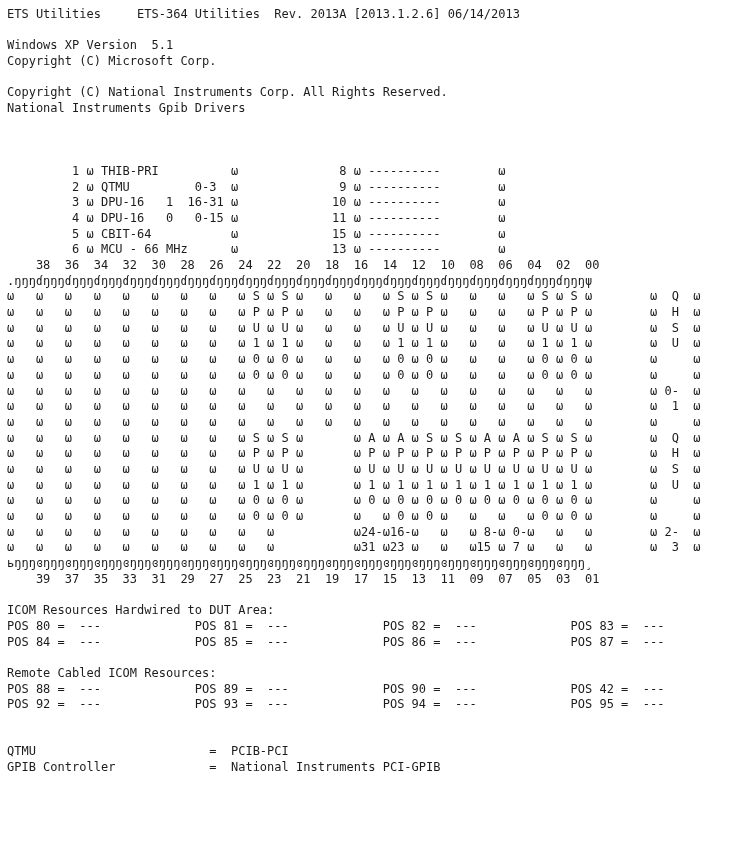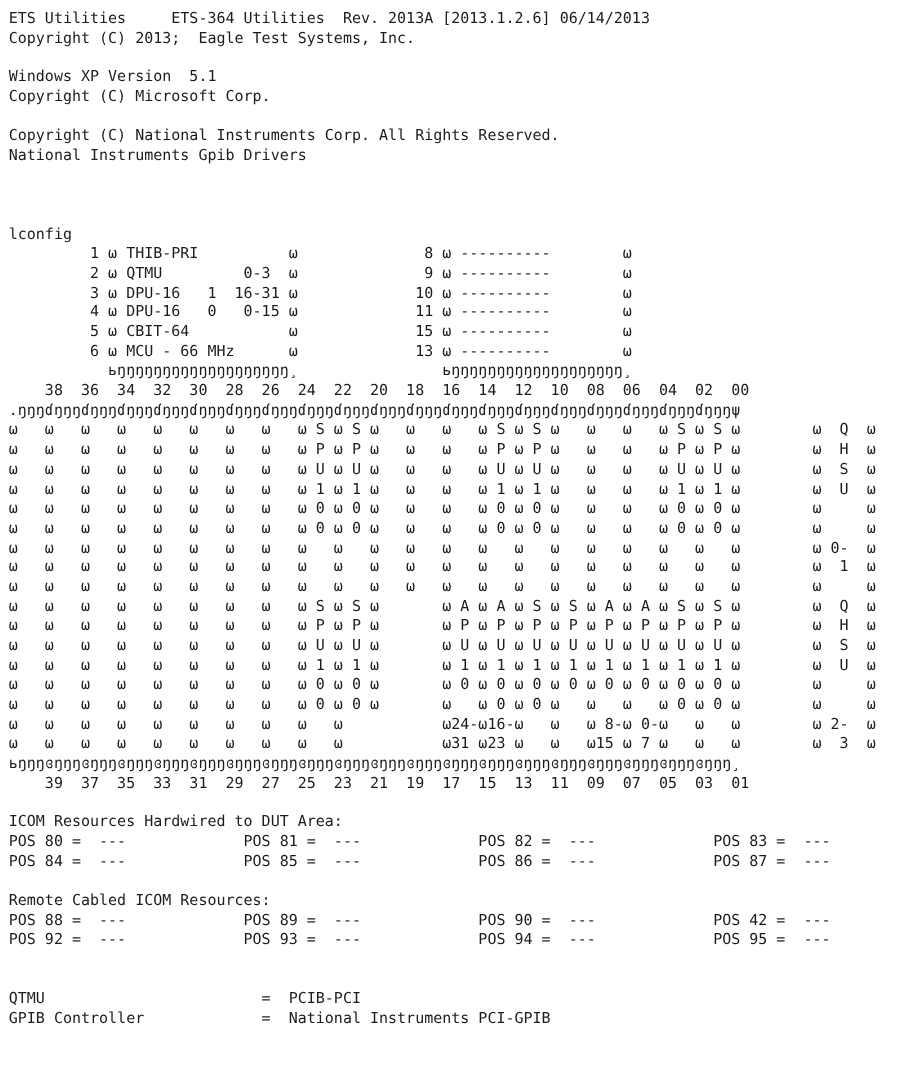--- a/index.html
+++ b/index.html
@@ -17,38 +17,35 @@
     height:15.7px;
     white-space:pre;
     color:#1c1c1c;
   }
 </style>
 </head>
 <body>
 
 <div class="screen">
   <div class="ln">ETS Utilities     ETS-364 Utilities  Rev. 2013A [2013.1.2.6] 06/14/2013</div>
-  <div class="ln">Copyright (C) 2013;  Eagle Test Systems, Inc.</div>
   <div class="ln"></div>
   <div class="ln">Windows XP Version  5.1</div>
   <div class="ln">Copyright (C) Microsoft Corp.</div>
   <div class="ln"></div>
   <div class="ln">Copyright (C) National Instruments Corp. All Rights Reserved.</div>
   <div class="ln">National Instruments Gpib Drivers</div>
   <div class="ln"></div>
   <div class="ln"></div>
   <div class="ln"></div>
-  <div class="ln">lconfig</div>
   <div class="ln">         1 ω THIB-PRI          ω              8 ω ----------        ω</div>
   <div class="ln">         2 ω QTMU         0-3  ω              9 ω ----------        ω</div>
   <div class="ln">         3 ω DPU-16   1  16-31 ω             10 ω ----------        ω</div>
   <div class="ln">         4 ω DPU-16   0   0-15 ω             11 ω ----------        ω</div>
   <div class="ln">         5 ω CBIT-64           ω             15 ω ----------        ω</div>
   <div class="ln">         6 ω MCU - 66 MHz      ω             13 ω ----------        ω</div>
-  <div class="ln">           ьŋŋŋŋŋŋŋŋŋŋŋŋŋŋŋŋŋŋŋ¸                ьŋŋŋŋŋŋŋŋŋŋŋŋŋŋŋŋŋŋŋ¸</div>
   <div class="ln">    38  36  34  32  30  28  26  24  22  20  18  16  14  12  10  08  06  04  02  00</div>
   <div class="ln">.ŋŋŋɗŋŋŋɗŋŋŋɗŋŋŋɗŋŋŋɗŋŋŋɗŋŋŋɗŋŋŋɗŋŋŋɗŋŋŋɗŋŋŋɗŋŋŋɗŋŋŋɗŋŋŋɗŋŋŋɗŋŋŋɗŋŋŋɗŋŋŋɗŋŋŋɗŋŋŋψ</div>
   <div class="ln">ω   ω   ω   ω   ω   ω   ω   ω   ω S ω S ω   ω   ω   ω S ω S ω   ω   ω   ω S ω S ω        ω  Q  ω</div>
   <div class="ln">ω   ω   ω   ω   ω   ω   ω   ω   ω P ω P ω   ω   ω   ω P ω P ω   ω   ω   ω P ω P ω        ω  H  ω</div>
   <div class="ln">ω   ω   ω   ω   ω   ω   ω   ω   ω U ω U ω   ω   ω   ω U ω U ω   ω   ω   ω U ω U ω        ω  S  ω</div>
   <div class="ln">ω   ω   ω   ω   ω   ω   ω   ω   ω 1 ω 1 ω   ω   ω   ω 1 ω 1 ω   ω   ω   ω 1 ω 1 ω        ω  U  ω</div>
   <div class="ln">ω   ω   ω   ω   ω   ω   ω   ω   ω 0 ω 0 ω   ω   ω   ω 0 ω 0 ω   ω   ω   ω 0 ω 0 ω        ω     ω</div>
   <div class="ln">ω   ω   ω   ω   ω   ω   ω   ω   ω 0 ω 0 ω   ω   ω   ω 0 ω 0 ω   ω   ω   ω 0 ω 0 ω        ω     ω</div>
   <div class="ln">ω   ω   ω   ω   ω   ω   ω   ω   ω   ω   ω   ω   ω   ω   ω   ω   ω   ω   ω   ω   ω        ω 0-  ω</div>
   <div class="ln">ω   ω   ω   ω   ω   ω   ω   ω   ω   ω   ω   ω   ω   ω   ω   ω   ω   ω   ω   ω   ω        ω  1  ω</div>

